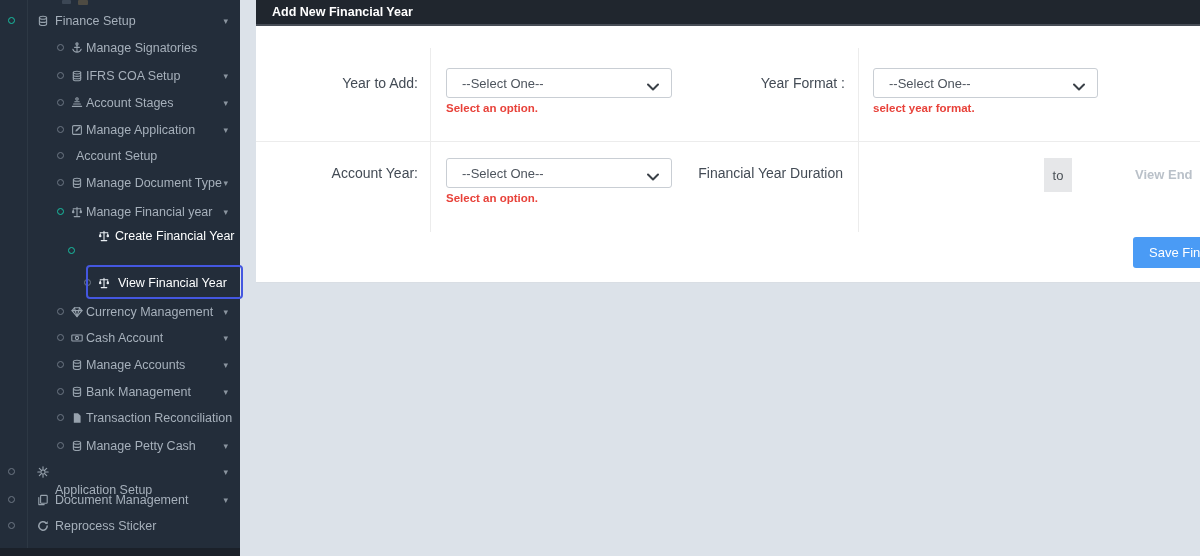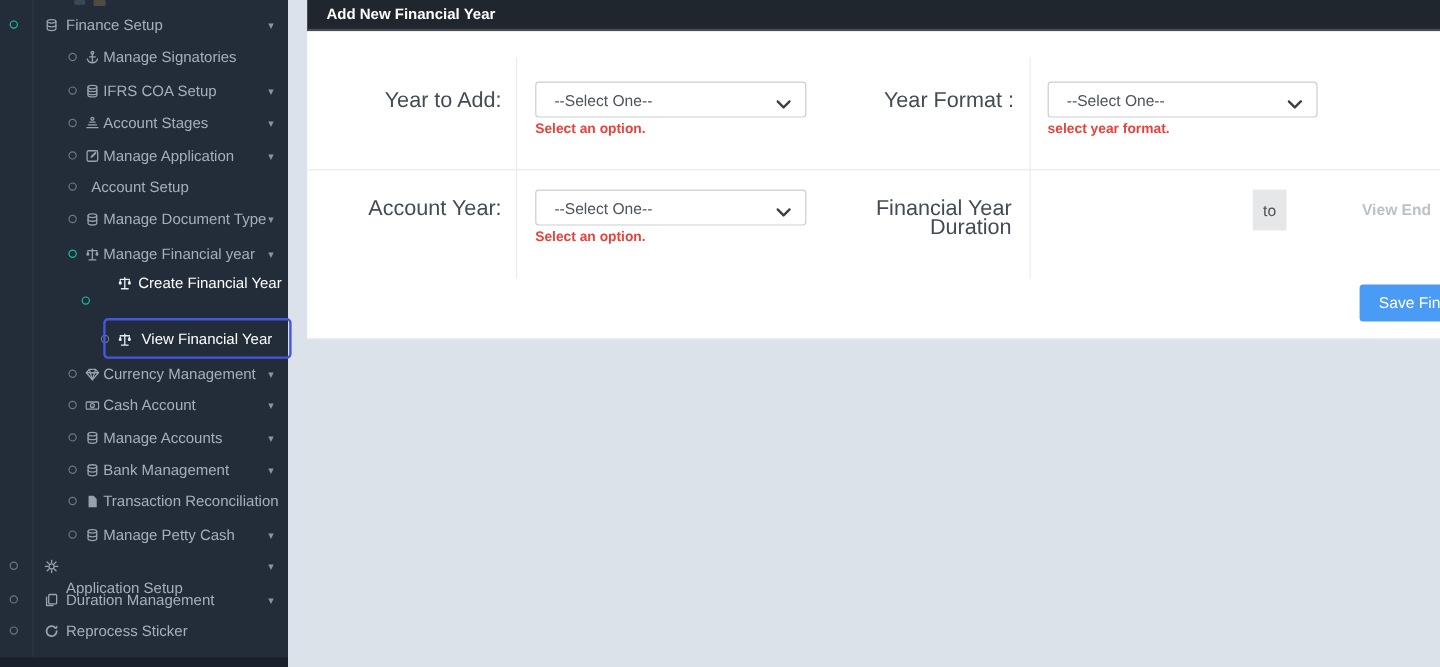--- a/index.html
+++ b/index.html
@@ -46,21 +46,21 @@
     color:#ffffff; font-size:12.5px; font-weight:bold;
     line-height:24px; padding-left:16px;
   }
   .panel {
     position:absolute; left:256px; top:26px; width:944px; height:257px;
     background:#ffffff; border-bottom:1px solid #d9dee4; overflow:hidden;
   }
   .vdiv { position:absolute; top:22px; width:1px; height:184px; background:#ececec; }
   .hdiv { position:absolute; left:0; top:115px; width:944px; height:1px; background:#ececec; }
   .form-label {
-    position:absolute; font-size:18px; color:#434b55; text-align:right; height:16px; line-height:16px;
+    position:absolute; font-size:14px; color:#434b55; text-align:right; height:16px; line-height:16px;
   }
   .sel {
     position:absolute; height:30px; border:1px solid #c9ced4; border-radius:3px;
     background:#fff; display:flex; align-items:center; justify-content:space-between;
     padding:0 12px 0 15px; font-size:13px; color:#4d545d; cursor:pointer;
   }
   .sel .chev { width:12px; height:8px; color:#3a4047; }
   .err { position:absolute; font-size:11.5px; font-weight:bold; color:#e8423a; }
   .date-input {
     position:absolute; left:618px; top:132px; width:170px; height:34px;
@@ -169,21 +169,21 @@
         <span class="icn" style="left:71px;">
           <svg viewBox="0 0 12 12" width="12" height="12" fill="none" stroke="currentColor" stroke-width="1.1" stroke-linecap="round" stroke-linejoin="round">
             <path d="M6 1.4v8.2M3.2 10.6h5.6M2.2 2.8h7.6"></path>
             <path d="M2.2 2.8L.9 5.9h2.6zM.9 5.9a1.3 1.3 0 0 0 2.6 0z" fill="currentColor" stroke="none"></path>
             <path d="M9.8 2.8L8.5 5.9h2.6zM8.5 5.9a1.3 1.3 0 0 0 2.6 0z" fill="currentColor" stroke="none"></path>
           </svg>
         </span>
         <span class="lbl" style="left:86px;">Manage Financial year</span>
         <span class="caret">▾</span>
       </div>
-      <div class="nav-item bright wrap" style="top: 226px; height: 40px; text-align: center;">
+      <div class="nav-item bright wrap" style="top: 226px; height: 40px;">
         <span class="bullet active" style="left:68px;top:21px;margin-top:0;"></span>
         <span class="wraptext"><span class="icn-inline"><svg viewBox="0 0 12 12" width="12" height="12" fill="none" stroke="currentColor" stroke-width="1.1" stroke-linecap="round" stroke-linejoin="round">
               <path d="M6 1.4v8.2M3.2 10.6h5.6M2.2 2.8h7.6"></path>
               <path d="M2.2 2.8L.9 5.9h2.6zM.9 5.9a1.3 1.3 0 0 0 2.6 0z" fill="currentColor" stroke="none"></path>
               <path d="M9.8 2.8L8.5 5.9h2.6zM8.5 5.9a1.3 1.3 0 0 0 2.6 0z" fill="currentColor" stroke="none"></path>
             </svg></span>Create Financial Year</span>
       </div>
       <div class="nav-item bright" style="top: 266px; height: 34px;">
         <span class="bullet " style="left:84px;"></span>
         <span class="icn" style="left:98px;">
@@ -274,21 +274,21 @@
         <span class="caret">▾</span>
       </div>
       <div class="nav-item" style="top: 487px; height: 26px;">
         <span class="bullet " style="left:8px;"></span>
         <span class="icn" style="left:37px;">
           <svg viewBox="0 0 12 12" width="12" height="12" fill="none" stroke="currentColor" stroke-width="1.1" stroke-linecap="round" stroke-linejoin="round">
             <rect x="3.6" y="1.4" width="6.6" height="7.8" rx="0.8"></rect>
             <path d="M1.8 3.6v7h5.4"></path>
           </svg>
         </span>
-        <span class="lbl" style="left:55px;">Duration Management</span>
+        <span class="lbl" style="left:55px;">Document Management</span>
         <span class="caret">▾</span>
       </div>
       <div class="nav-item" style="top: 513px; height: 26px;">
         <span class="bullet " style="left:8px;"></span>
         <span class="icn" style="left:37px;">
           <svg viewBox="0 0 12 12" width="12" height="12" fill="none" stroke="currentColor" stroke-width="1.1" stroke-linecap="round" stroke-linejoin="round">
             <path d="M10.2 6a4.2 4.2 0 1 1-1.3-3.1" stroke-width="1.5"></path>
             <path d="M10.7 1v3H8z" fill="currentColor" stroke="none"></path>
           </svg>
         </span>

